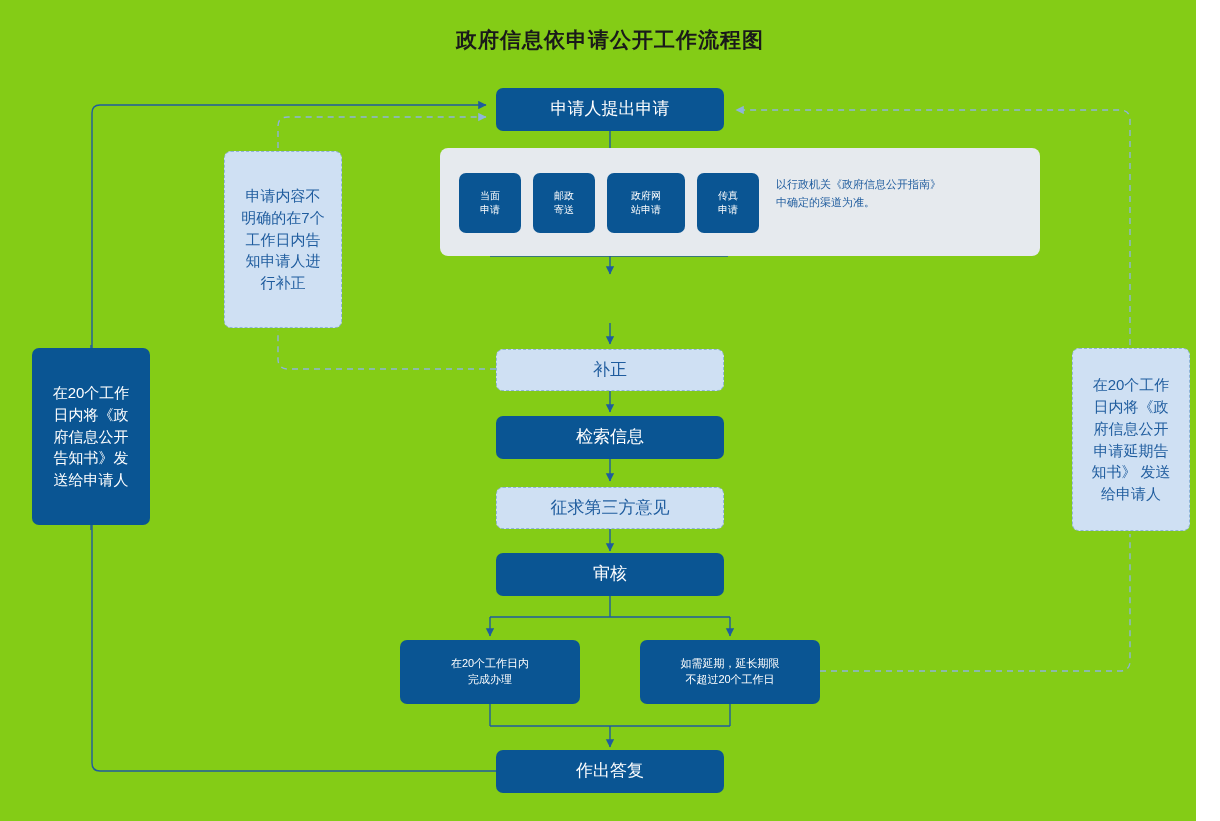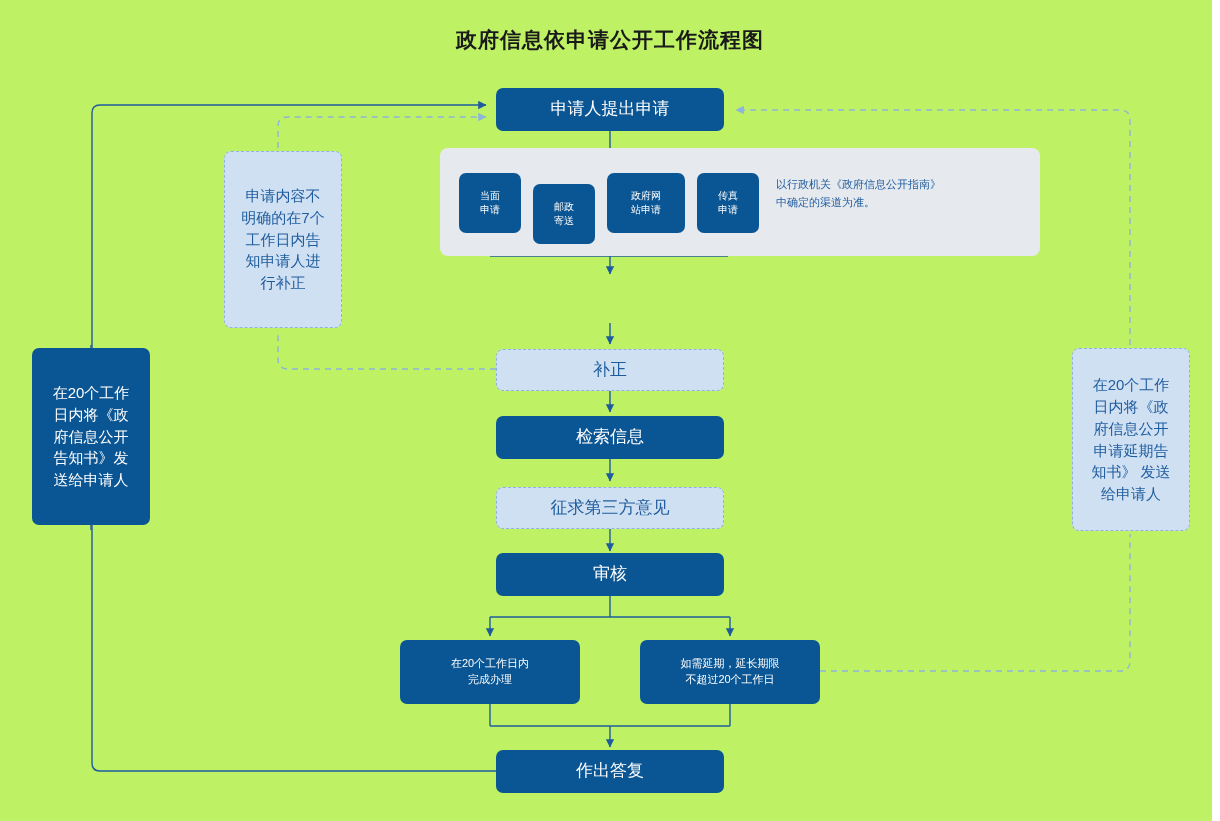--- a/index.html
+++ b/index.html
@@ -8,23 +8,22 @@
     padding: 0;
     background: #ffffff;
   }
   body {
     font-family: "Liberation Sans", "DejaVu Sans", sans-serif;
   }
   #canvas {
     position: relative;
     width: 1196px;
     height: 821px;
-    background: #bef264;
+    background: #84cc16;
     overflow: hidden;
-    padding-left: 16px;
   }
   #wires {
     position: absolute;
     left: 0;
     top: 0;
     width: 1220px;
     height: 821px;
     pointer-events: none;
   }
   .node {
@@ -142,21 +141,21 @@
       <path d="M1130,345 L1130,120 Q1130,110 1120,110 L736,110" marker-end="url(#ahd)"></path>
     </g>
   </svg>
 
   <div class="band" style="left:440px; top:148px; width:600px; height:108px;"></div>
 
   <div class="node dark f17" style="left:496px; top:88px; width:228px; height:43px;">申请人提出申请</div>
 
   <div class="node dark f145" style="left:459px; top:173px; width:62px; height:60px;">当面
 申请</div>
-  <div class="node dark f145" style="left:533px; top:184px; width:62px; height:60px;">邮政
+  <div class="node dark f145" style="left:533px; top:173px; width:62px; height:60px;">邮政
 寄送</div>
   <div class="node dark f145" style="left:607px; top:173px; width:78px; height:60px;">政府网
 站申请</div>
   <div class="node dark f145" style="left:697px; top:173px; width:62px; height:60px;">传真
 申请</div>
 
   <div class="note f155" style="left:776px; top:176px; width:256px;">以行政机关《政府信息公开指南》
 中确定的渠道为准。</div>
 
 

